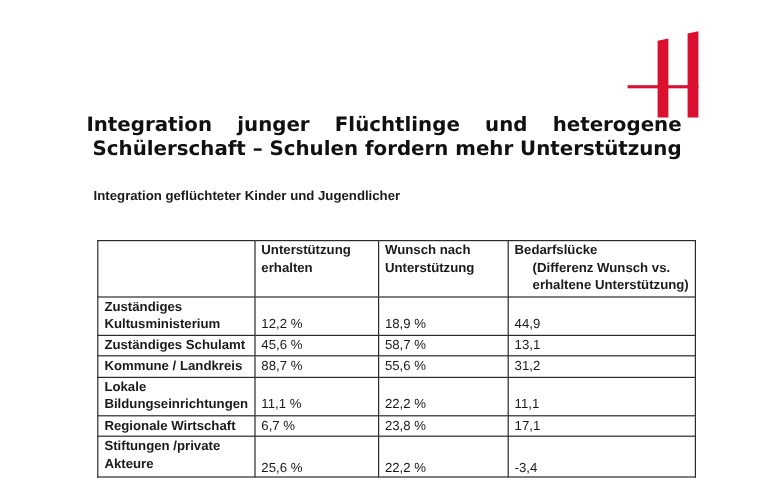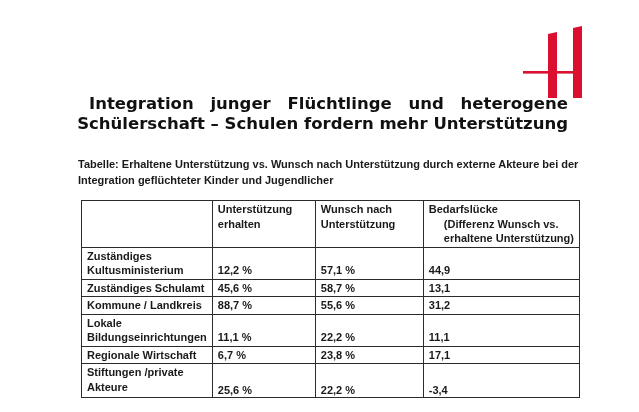--- a/index.html
+++ b/index.html
@@ -8,21 +8,21 @@
     font-family:"Liberation Sans",sans-serif;color:#1a1a1a;overflow:hidden;
   }
   
   .logo{position:absolute;left:515px;top:20px;width:70px;height:80px;}
   
   .title{
     position:absolute;left:72px;top:94px;width:496px;
     font-family:"DejaVu Sans",sans-serif;font-weight:bold;
     font-size:16.5px;line-height:20px;color:#111111;
   }
-  .title-line1{text-align:justify;text-align-last:justify;margin-left:17px;}
+  .title-line1{text-align:justify;text-align-last:justify;}
   .title-line2{text-align:right;}
   
   .caption{
     position:absolute;left:78px;top:157px;width:500px;
     font-size:11px;font-weight:bold;line-height:15.5px;color:#1a1a1a;
   }
   .caption div{white-space:nowrap;}
   
   table.data{
     position:absolute;left:81px;top:200px;
@@ -33,21 +33,21 @@
   table.data col.c2{width:103px;}
   table.data col.c3{width:108px;}
   table.data col.c4{width:143px;}
   table.data th,table.data td{
     border:1px solid #2b2b2b;padding:1px 5px;text-align:left;
     overflow:hidden;
   }
   table.data th{vertical-align:top;font-weight:bold;}
   table.data th .sub{font-weight:bold;margin-left:15px;}
   table.data td.label{font-weight:bold;vertical-align:top;}
-  table.data td.value{font-weight:bold;vertical-align:bottom;}
+  table.data td.value{font-weight:normal;vertical-align:bottom;}
   table.data th div,table.data td div{white-space:nowrap;}
   table.data tr.header{height:45px;}
   table.data tr.r1,table.data tr.r4{height:30px;}
   table.data tr.r2,table.data tr.r3,table.data tr.r5{height:15px;}
   table.data tr.r6{height:34px;}
   table.data tr.r6 td{padding-bottom:0;}
 </style>
 </head>
 <body>
 
@@ -58,21 +58,20 @@
     <polygon points="33,14 42,12 42,78 33,78" fill="#db0f2f"></polygon>
     <polygon points="58,8 67,6 67,78 58,78" fill="#db0f2f"></polygon>
   </svg>
 
   <div class="title">
     <div class="title-line1">Integration junger Flüchtlinge und heterogene</div>
     <div class="title-line2">Schülerschaft – Schulen fordern mehr Unterstützung</div>
   </div>
 
   <div class="caption">
-    <div>Tabelle: Erhaltene Unterstützung vs. Wunsch nach Unterstützung durch externe Akteure bei der</div>
     <div>Integration geflüchteter Kinder und Jugendlicher</div>
   </div>
 
   <table class="data">
     <colgroup>
         <col class="c1">
         <col class="c2">
         <col class="c3">
         <col class="c4">
       </colgroup>
@@ -93,21 +92,21 @@
         <div class="sub">erhaltene Unterstützung)</div>
       </th>
     </tr>
 
     <tr class="r1">
       <td class="label">
         <div>Zuständiges</div>
         <div>Kultusministerium</div>
       </td>
       <td class="value">12,2 %</td>
-      <td class="value">57,1 %</td>
+      <td class="value">18,9 %</td>
       <td class="value">44,9</td>
     </tr>
 
     <tr class="r2">
       <td class="label">
         <div>Zuständiges Schulamt</div>
       </td>
       <td class="value">45,6 %</td>
       <td class="value">58,7 %</td>
       <td class="value">13,1</td>

